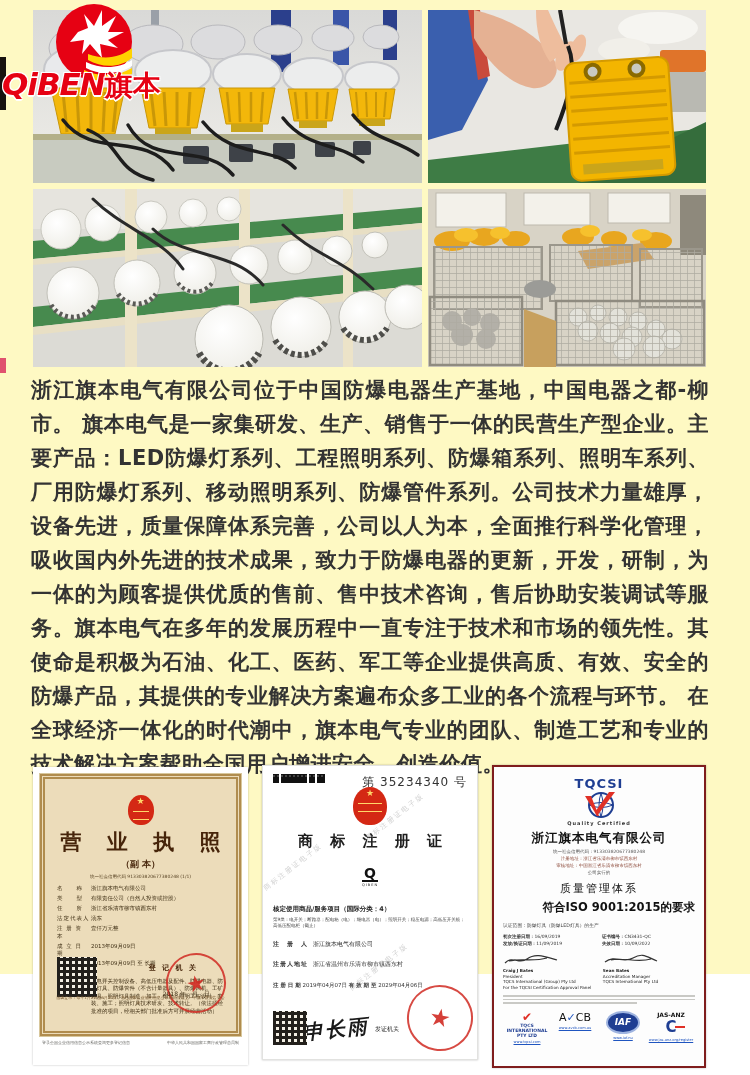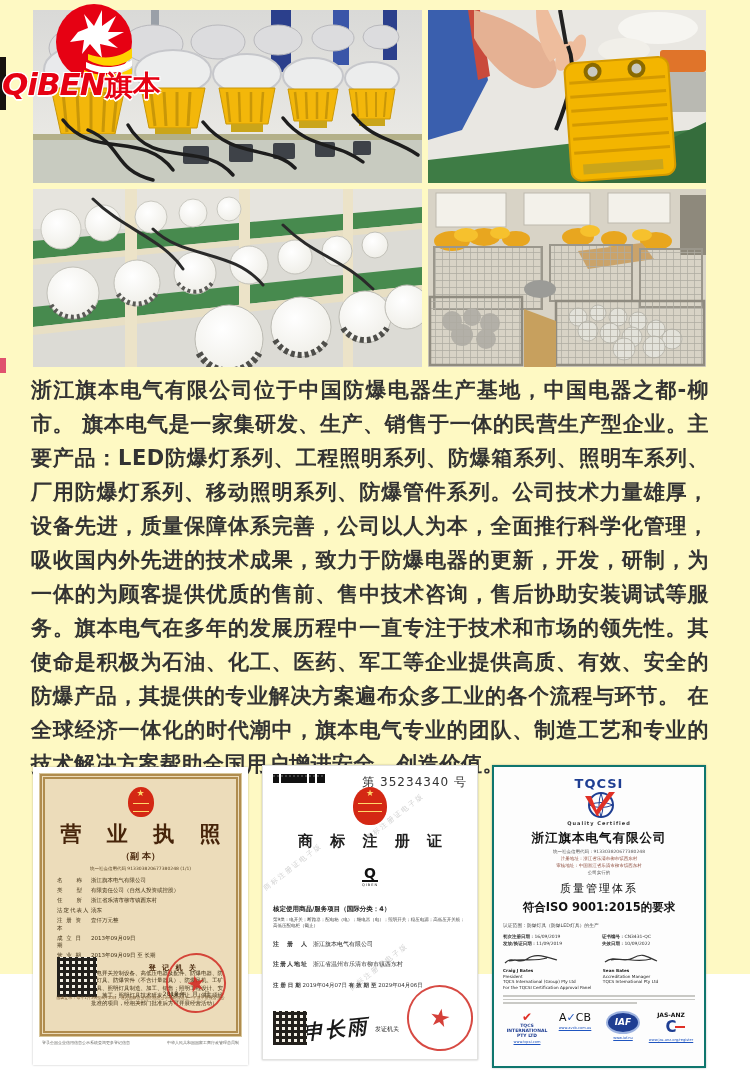--- a/index.html
+++ b/index.html
@@ -43,21 +43,21 @@
   .qr{position:absolute;background:
       repeating-linear-gradient(0deg,#23201c 0 3px,transparent 3px 6px),
       repeating-linear-gradient(90deg,#23201c 0 3px,#f3efe4 3px 6px);}
   
   .seal{position:absolute;border:2.5px solid rgba(208,42,34,.85);border-radius:50%;
     color:rgba(208,42,34,.9);display:flex;align-items:center;justify-content:center;transform:rotate(-12deg);}
 
   
   .lic{width:215px;height:298px;margin-top:2px;padding:7px 7px 0 7px;box-sizing:border-box;}
   .lic-frame{position:relative;width:100%;height:262px;box-sizing:border-box;background:#ecdcba;
-    border:5px double #b08c4e;outline:1px solid #d8c79c;padding-top:8px;}
+    border:5px double #b08c4e;outline:1px solid #d8c79c;padding-top:16px;}
   .lic-title{margin-top:3px;text-align:center;font-size:21px;font-weight:bold;color:#46240a;letter-spacing:9px;text-indent:9px;}
   .lic-sub{text-align:center;font-size:9px;font-weight:bold;color:#46240a;margin-top:2px;}
   .lic-code{text-align:center;font-size:4.5px;color:#5a4526;margin-top:3px;}
   .lic-fields{margin:6px 10px 0 12px;}
   .lf{display:flex;font-size:5.5px;color:#3c2c12;line-height:7.5px;margin-bottom:2.5px;}
   .ll{width:34px;flex:none;letter-spacing:1px;}
   .lv{flex:1;}
   .lic-notice{position:absolute;left:8px;right:8px;bottom:26px;font-size:4px;color:#7a5a32;text-align:center;}
   .lic .qr{left:12px;bottom:34px;width:40px;height:40px;}
   .lic-issuer{position:absolute;right:38px;bottom:58px;font-size:7px;font-weight:bold;color:#46240a;letter-spacing:2px;text-align:right;}
@@ -86,31 +86,31 @@
   .tm-sign{font-family:"DejaVu Serif","Liberation Serif",serif;font-style:italic;font-weight:bold;font-size:20px;
     transform:rotate(-6deg);color:#1a1a1a;letter-spacing:2px;}
   .tm .qr{left:10px;bottom:14px;width:34px;height:34px;}
   .tm .seal{right:4px;bottom:8px;width:62px;height:62px;font-size:24px;transform:rotate(10deg);}
   .tm-wm{position:absolute;font-size:7px;color:rgba(150,150,150,.45);transform:rotate(-38deg);white-space:nowrap;letter-spacing:2px;}
   .tm-wm.w1{left:-6px;top:96px;}
   .tm-wm.w2{left:96px;top:46px;}
   .tm-wm.w3{left:80px;top:196px;}
 
   
-  .iso{width:214px;height:303px;border:2px solid #0f766e;box-sizing:border-box;padding:6px 9px;background:#fdfdfd;}
+  .iso{width:214px;height:303px;border:2px solid #7f1d1d;box-sizing:border-box;padding:6px 9px;background:#fdfdfd;}
   .tq-head{text-align:center;}
   .tq-name{font-size:13px;font-weight:bold;color:#1f3e92;letter-spacing:1px;}
   .tq-check{display:block;margin:-2px auto 0;}
   .tq-tag{display:block;font-size:5px;font-weight:bold;color:#333;letter-spacing:1px;}
   .iso-title{text-align:center;font-size:13px;font-weight:bold;color:#111;letter-spacing:7px;text-indent:7px;margin-top:5px;}
   .iso-co{text-align:center;font-size:12.5px;font-weight:bold;color:#111;margin-top:4px;letter-spacing:1px;}
   .iso-tiny{text-align:center;font-size:4.5px;color:#555;margin-top:2px;}
   .iso-tiny.red{color:#8c4a3a;}
   .iso-sys{text-align:center;font-size:11px;font-weight:normal;color:#111;margin-top:6px;letter-spacing:2px;}
-  .iso-std{text-align:center;font-size:11.5px;font-weight:bold;color:#111;margin-top:4px;}
+  .iso-std{text-align:right;font-size:11.5px;font-weight:bold;color:#111;margin-top:4px;}
   .iso-scope{font-size:4.8px;color:#444;margin-top:7px;}
   .iso-grid{display:grid;grid-template-columns:1fr 1fr;gap:2px 6px;font-size:4.5px;color:#333;margin-top:6px;}
   .iso-grid b{font-weight:bold;}
   .iso-signs{display:flex;justify-content:space-between;margin-top:8px;}
   .iso-sign{width:48%;font-size:4.2px;color:#222;line-height:5.5px;}
   .iso-sign svg{display:block;margin-bottom:2px;}
   .iso-sign .nm{font-weight:bold;}
   .fineprint{margin-top:5px;}
   .fineprint i{display:block;height:1.5px;background:#c9c9c5;margin-bottom:2px;}
   .iso-logos{display:flex;justify-content:space-between;align-items:flex-start;margin-top:7px;}

